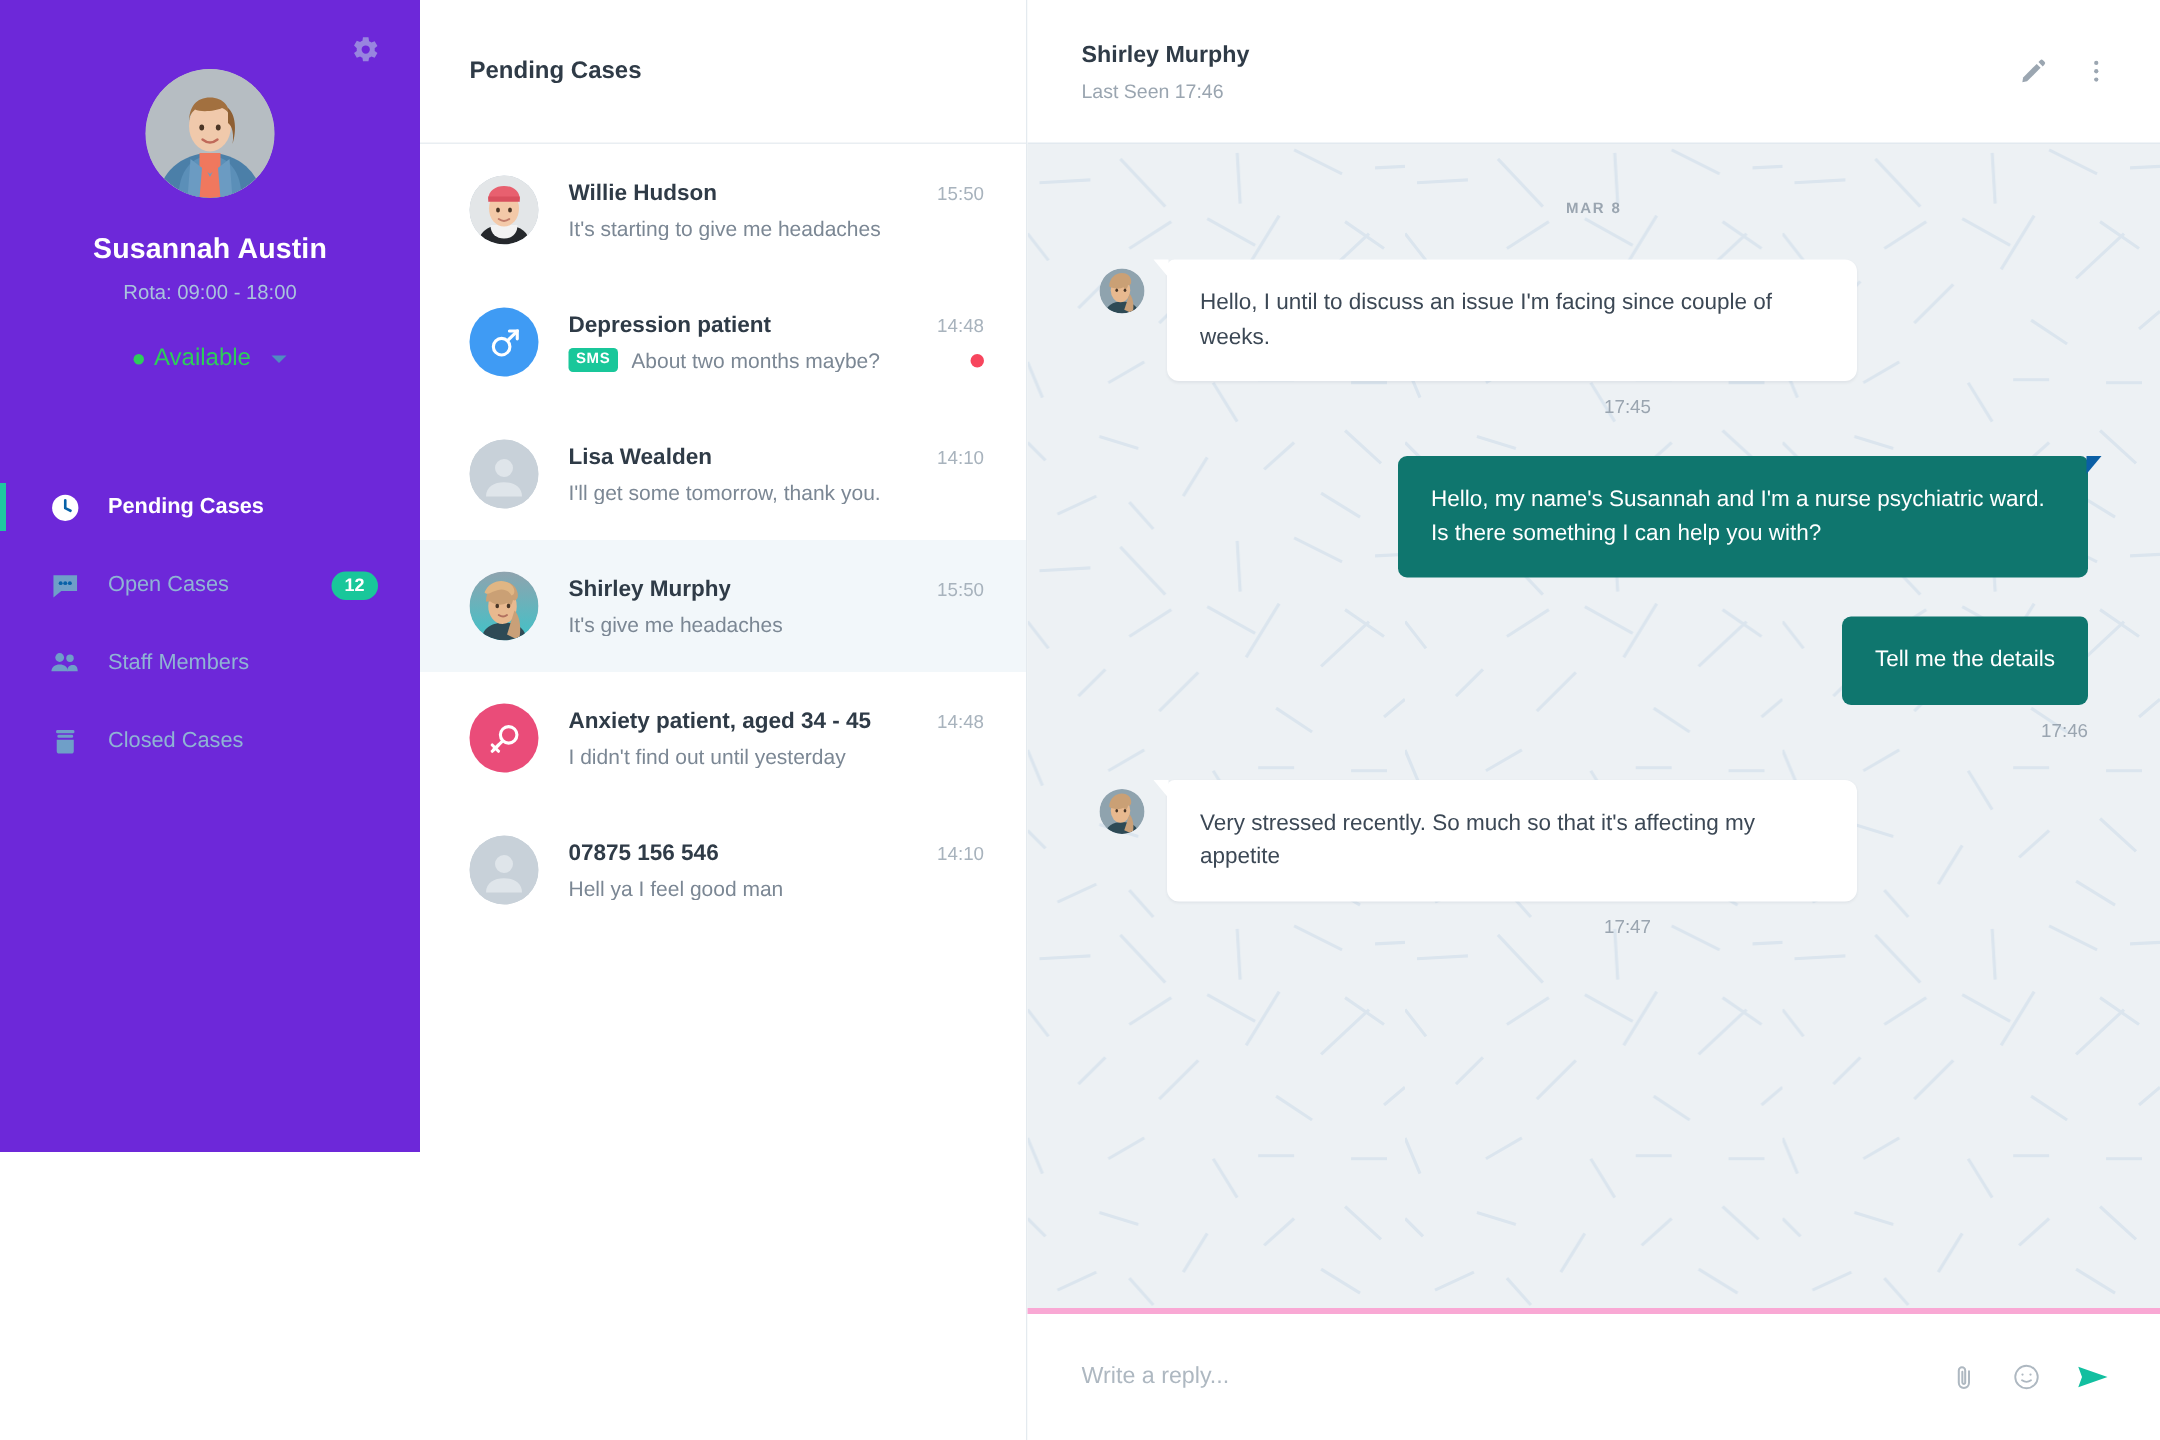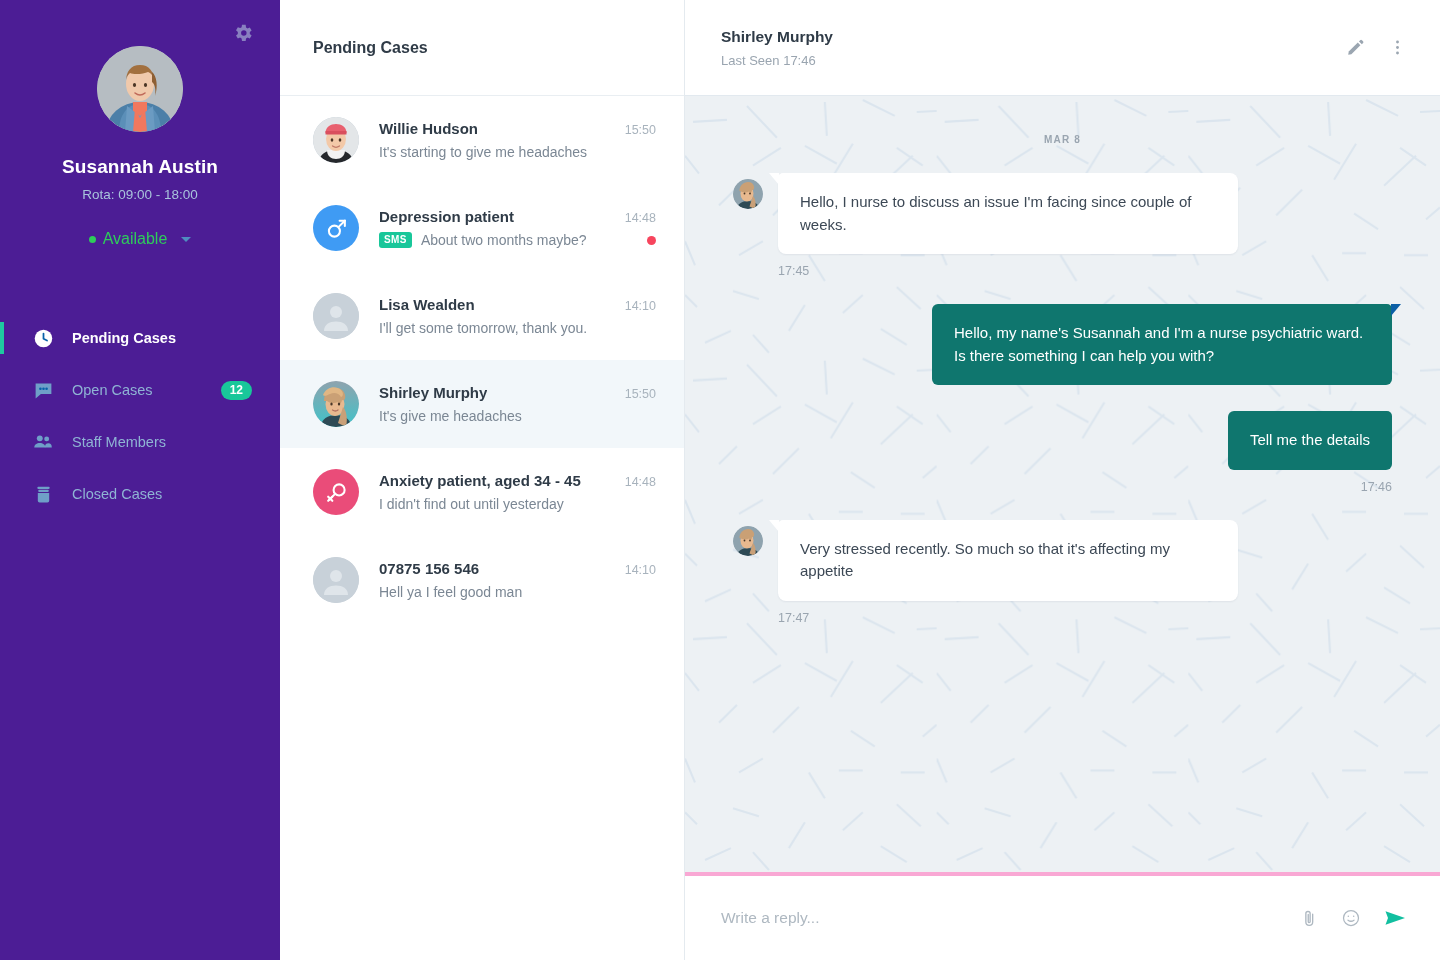--- a/index.html
+++ b/index.html
@@ -7,22 +7,22 @@
     width: 1440px; height: 960px;
     font-family: "Liberation Sans", sans-serif;
     background: #ffffff;
     overflow: hidden;
     -webkit-font-smoothing: antialiased;
   }
   .app { display: flex; width: 1440px; height: 960px; }
 
   
   .sidebar {
-    width: 280px; height: 960px;
-    background: #4c1d95;
+    width: 280px; height: 768px;
+    background: #6d28d9;
     position: relative;
     flex: 0 0 280px;
   }
   .gear-btn {
     position: absolute; top: 22px; right: 26px;
     width: 22px; height: 22px; cursor: pointer;
     opacity: .55;
   }
   .profile { padding-top: 46px; text-align: center; }
   .avatar-lg {
@@ -181,21 +181,21 @@
   }
   .bubble.out {
     background: #0f766e; color: #fff;
     border-radius: 6px 5px 6px 6px;
   }
   .bubble.out.tail::after {
     content: ""; position: absolute; right: -9px; top: 0;
     border-left: 10px solid #0b5fa5;
     border-bottom: 12px solid transparent;
   }
-  .stamp { font-size: 12.5px; color: #9aa5b0; margin: 10px 0 26px; }
+  .stamp { font-size: 12.5px; color: #9aa5b0; margin: 10px 0 26px; text-align: center; }
   .stamp.in { margin-left: 45px; }
   .stamp.out { text-align: right; }
 
   .composer {
     height: 88px; flex: 0 0 88px; background: #fff;
     border-top: 4px solid #f9a8d4;
     display: flex; align-items: center;
     padding: 0 33px 0 36px;
   }
   .reply-input {
@@ -551,21 +551,21 @@
                 <rect width="30" height="30" fill="#8fa3ae"></rect>
                 <path d="M4 30c0-5 5-8 11-8s11 3 11 8z" fill="#2e4a55"></path>
                 <ellipse cx="14" cy="14.5" rx="6.5" ry="8" fill="#e8b98f"></ellipse>
                 <path d="M6.5 12c0-5.5 4-9 8.5-9 3.5 0 5.5 2 6 4.5.5 2.5-.5 4-2 3.5-.5 3.5-2 3-3 1.5-2.5 1.5-6.5 1-9.5-.5z" fill="#caa075"></path>
                 <path d="M20 17c2 2 3.5 7 2 13l-5.5-2.5z" fill="#c9a078"></path>
                 <ellipse cx="11.5" cy="14.5" rx=".9" ry="1.1" fill="#483627"></ellipse>
                 <ellipse cx="17" cy="14.5" rx=".9" ry="1.1" fill="#483627"></ellipse>
               </g>
             </svg>
           </span>
-          <div class="bubble in">Hello, I nurse to discuss an issue I'm facing since couple of weeks.</div>
+          <div class="bubble in">Hello, I until to discuss an issue I'm facing since couple of weeks.</div>
         </div>
         <div class="stamp in">17:45</div>
 
         <div class="msg out">
           <div class="bubble out tail">Hello, my name's Susannah and I'm a nurse psychiatric ward. Is there something I can help you with?</div>
         </div>
         <div style="height:22px"></div>
 
         <div class="msg out">
           <div class="bubble out">Tell me the details</div>

